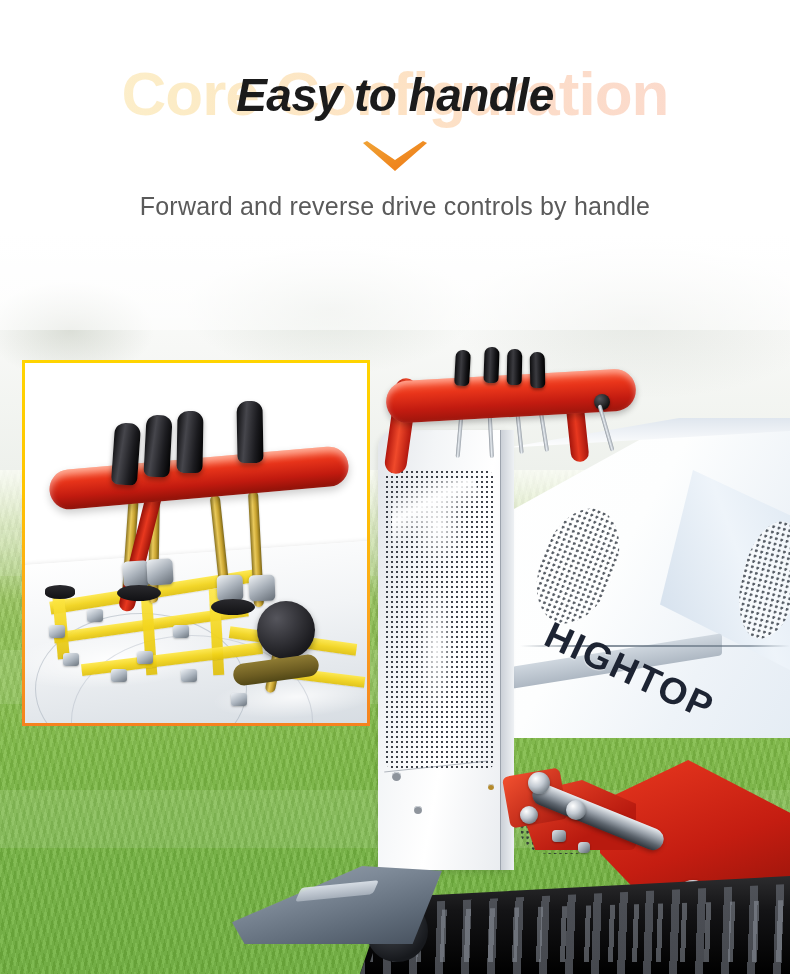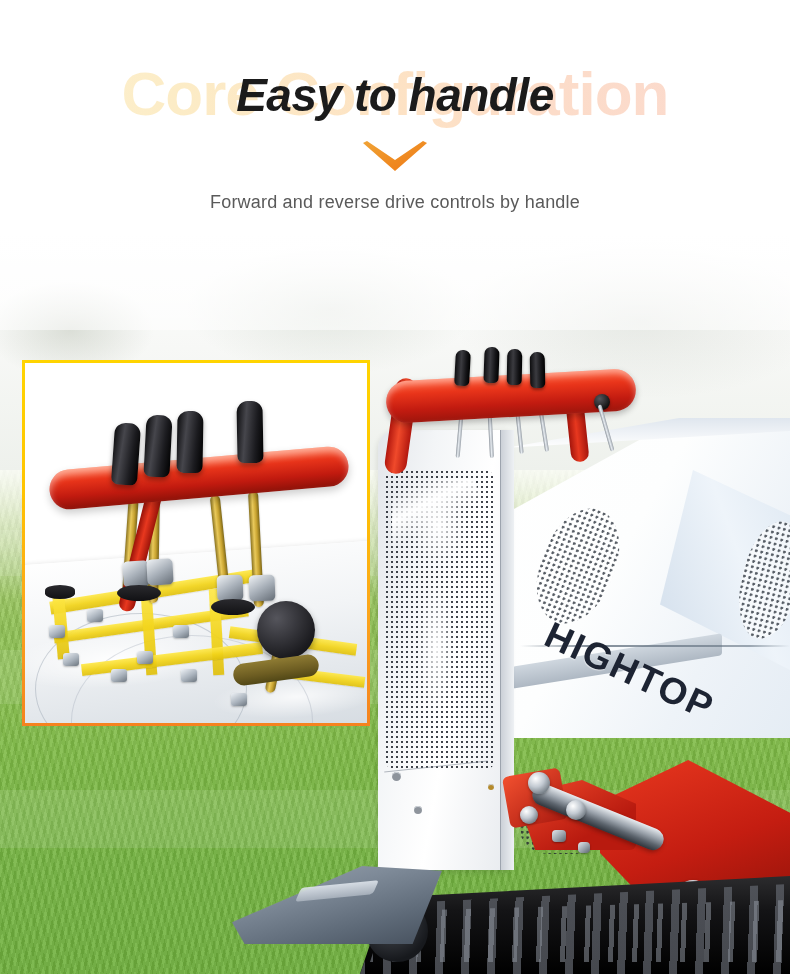--- a/index.html
+++ b/index.html
@@ -364,21 +364,21 @@
     line-height:62px;
     white-space:nowrap;
   }
   .chev{
     position:absolute;left:50%;top:140px;transform:translateX(-50%);
     width:66px;height:36px;
   }
   .subtitle{
     position:absolute;left:0;top:192px;width:790px;
     text-align:center;
-    font-size:18px;color:#5a5a5a;font-weight:400;
+    font-size:25px;color:#5a5a5a;font-weight:400;
     letter-spacing:.2px;
   }
 
   
   .wordmark{
     position:absolute;left:556px;top:614px;
     font-size:37px;font-weight:bold;letter-spacing:2px;
     color:#1d2433;
     transform:rotate(25deg);
     transform-origin:left top;

